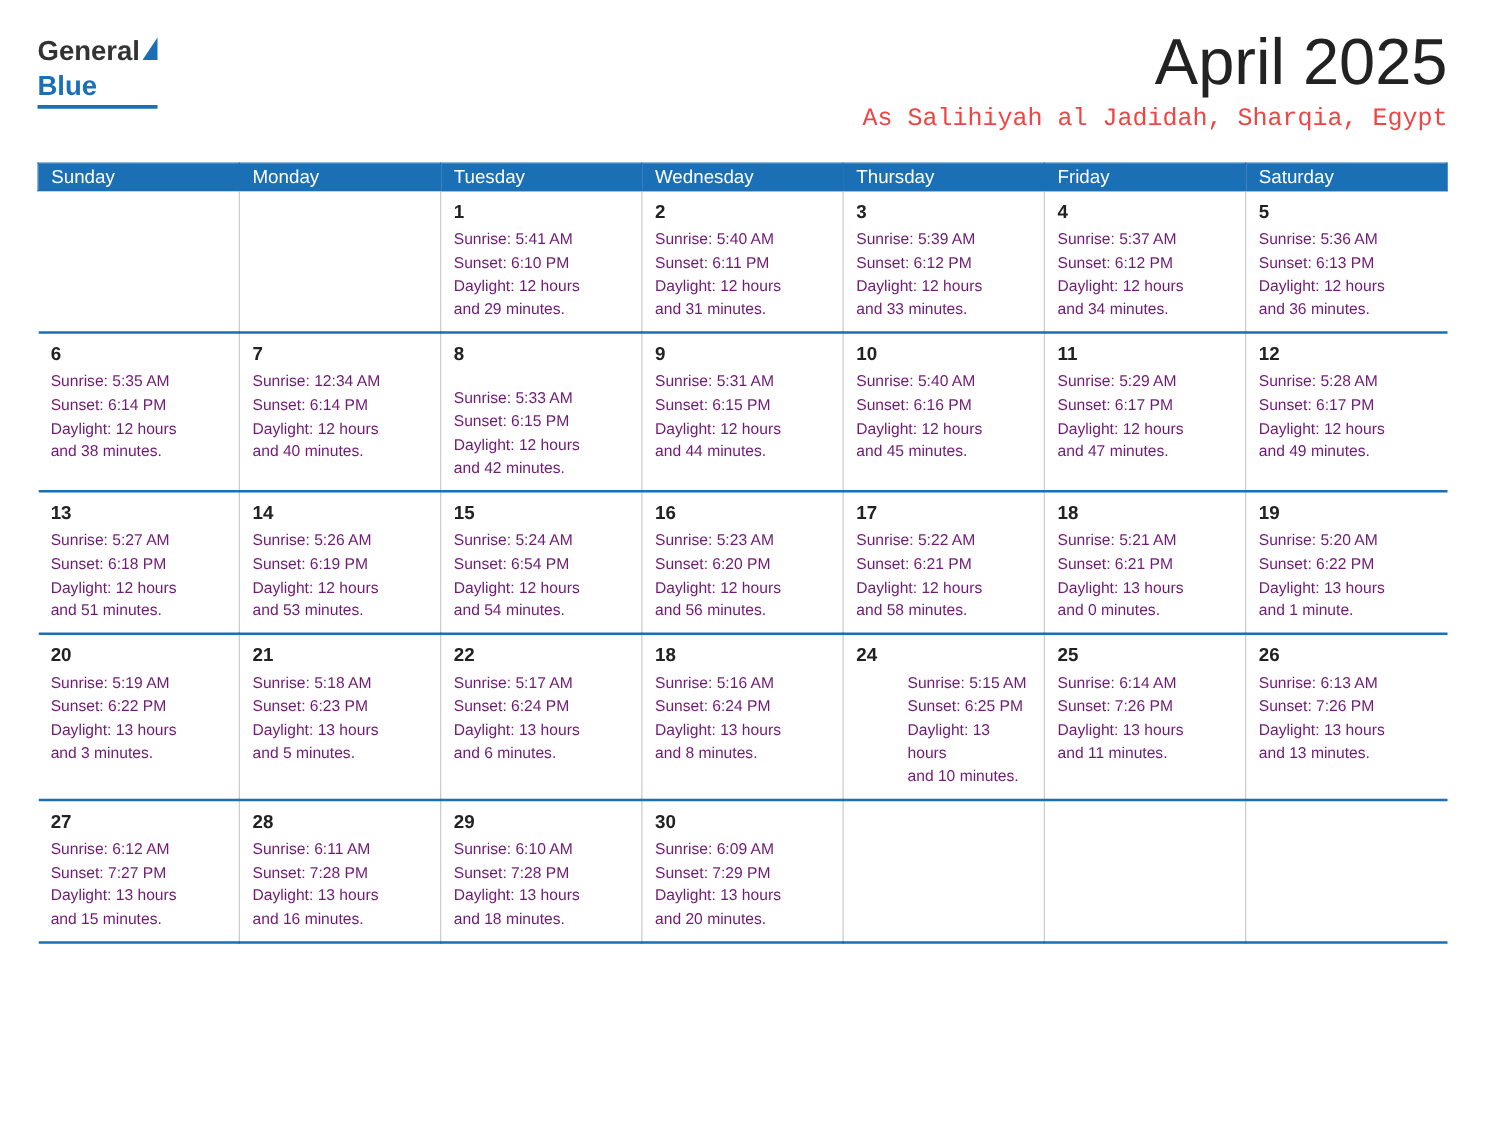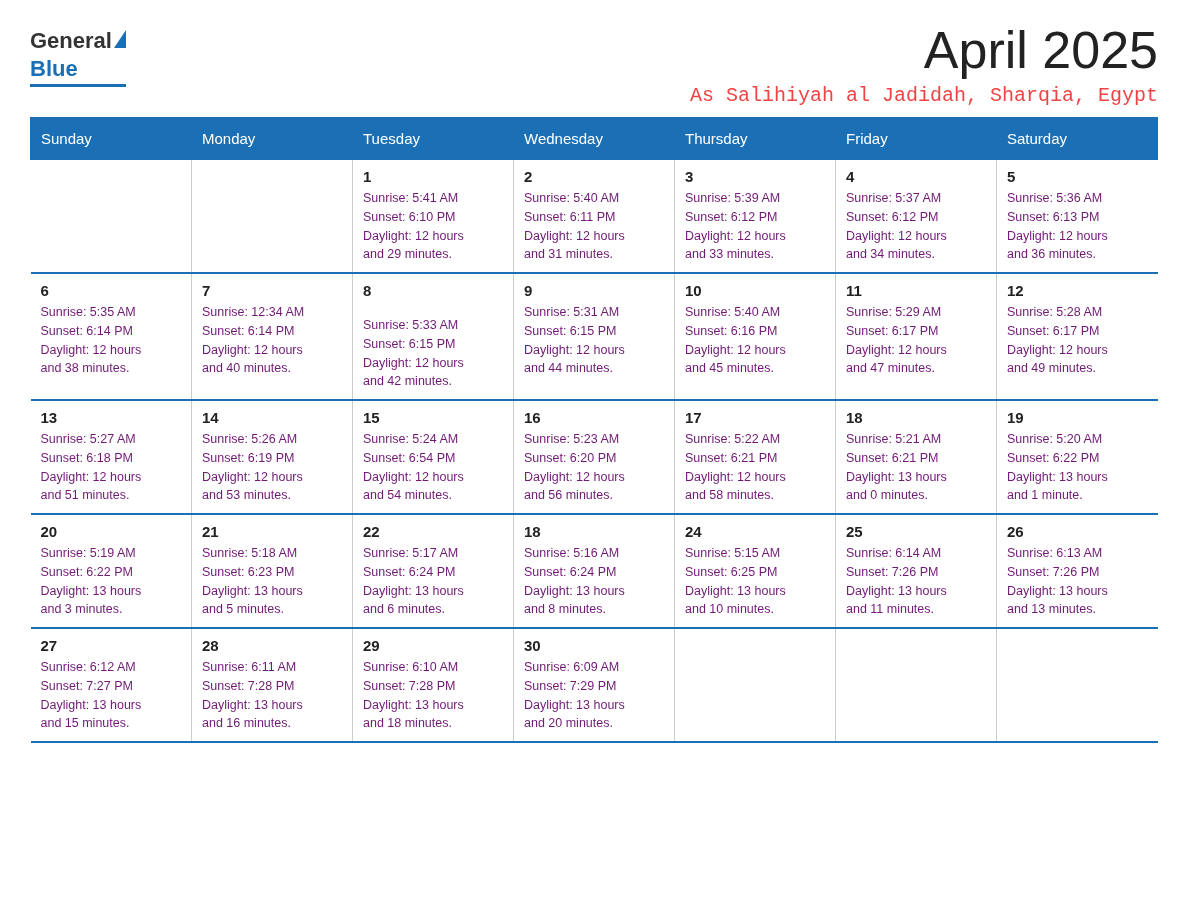--- a/index.html
+++ b/index.html
@@ -6,21 +6,21 @@
     body {
       font-family: Arial, sans-serif;
       background: #fff;
       padding: 20px 30px;
       color: #333;
     }
     .header {
       display: flex;
       justify-content: space-between;
       align-items: flex-start;
-      margin-bottom: 10px;
+      margin-bottom: 23px;
     }
     .logo {
       display: flex;
       flex-direction: column;
       align-items: flex-start;
       margin-top: 8px;
     }
     .logo-text {
       display: flex;
       align-items: center;
@@ -67,21 +67,21 @@
     .calendar-table {
       width: 100%;
       border-collapse: collapse;
       margin-top: 10px;
     }
     .calendar-table thead tr {
       background-color: #1a6fb5;
       color: white;
     }
     .calendar-table thead th {
-      padding: 12px 10px;
+      padding: 2px 10px;
       font-size: 15px;
       font-weight: normal;
       text-align: left;
       border: 1px solid #1a6fb5;
     }
     .calendar-table tbody tr {
       border-bottom: 2px solid #1a6fb5;
     }
     .calendar-table tbody td {
       vertical-align: top;
@@ -309,21 +309,21 @@
         </td>
         <td>
           <span class="day-number">18</span>
           <div class="day-info" style="white-space: pre-line;">Sunrise: 5:16 AM
 Sunset: 6:24 PM
 Daylight: 13 hours
 and 8 minutes.</div>
         </td>
         <td>
           <span class="day-number">24</span>
-          <div class="day-info" style="white-space: pre-line;">Sunrise: 5:15 AM
+          <div class="day-info" style="white-space: pre-line; margin-left: 41px;">Sunrise: 5:15 AM
 Sunset: 6:25 PM
 Daylight: 13 hours
 and 10 minutes.</div>
         </td>
         <td>
           <span class="day-number">25</span>
           <div class="day-info" style="white-space: pre-line;">Sunrise: 6:14 AM
 Sunset: 7:26 PM
 Daylight: 13 hours
 and 11 minutes.</div>

